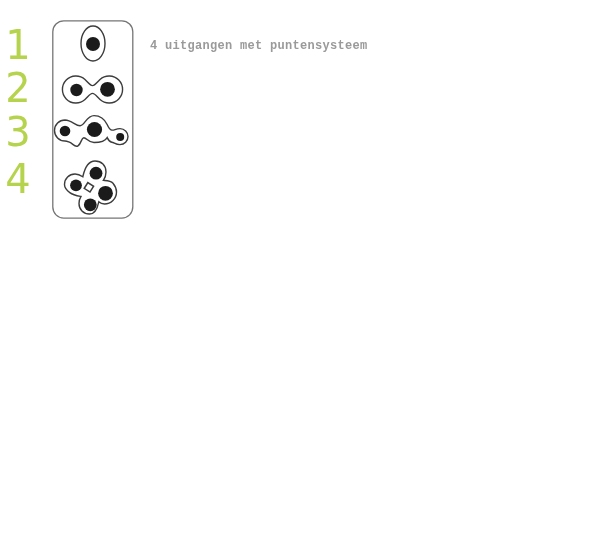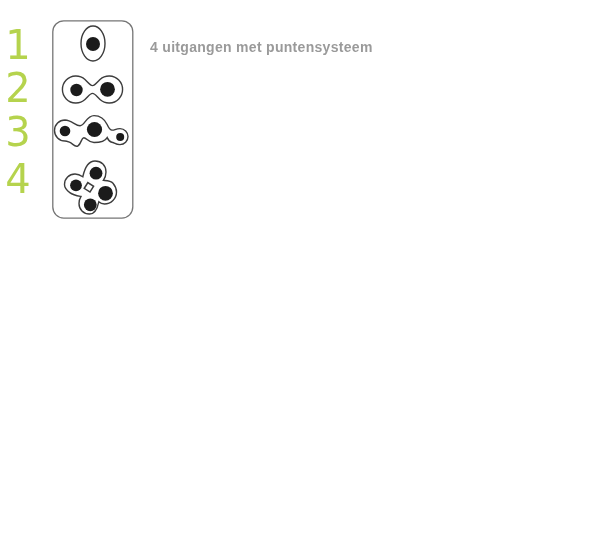--- a/index.html
+++ b/index.html
@@ -33,25 +33,26 @@
   .num-4 { top: 159px; }
   .panel-svg {
     position: absolute;
     left: 52px;
     top: 20px;
   }
   .caption {
     position: absolute;
     left: 150px;
     top: 39px;
-    font-size: 14px;
+    font-size: 12px;
     font-weight: 600;
     letter-spacing: 0.3px;
     color: #9a9a9a;
     white-space: nowrap;
+    font-family: Liberation Mono, monospace;
   }
 </style>
 </head>
 <body>
 
 <div class="stage">
 
   <span class="row-number num-1">1</span>
   <span class="row-number num-2">2</span>
   <span class="row-number num-3">3</span>

